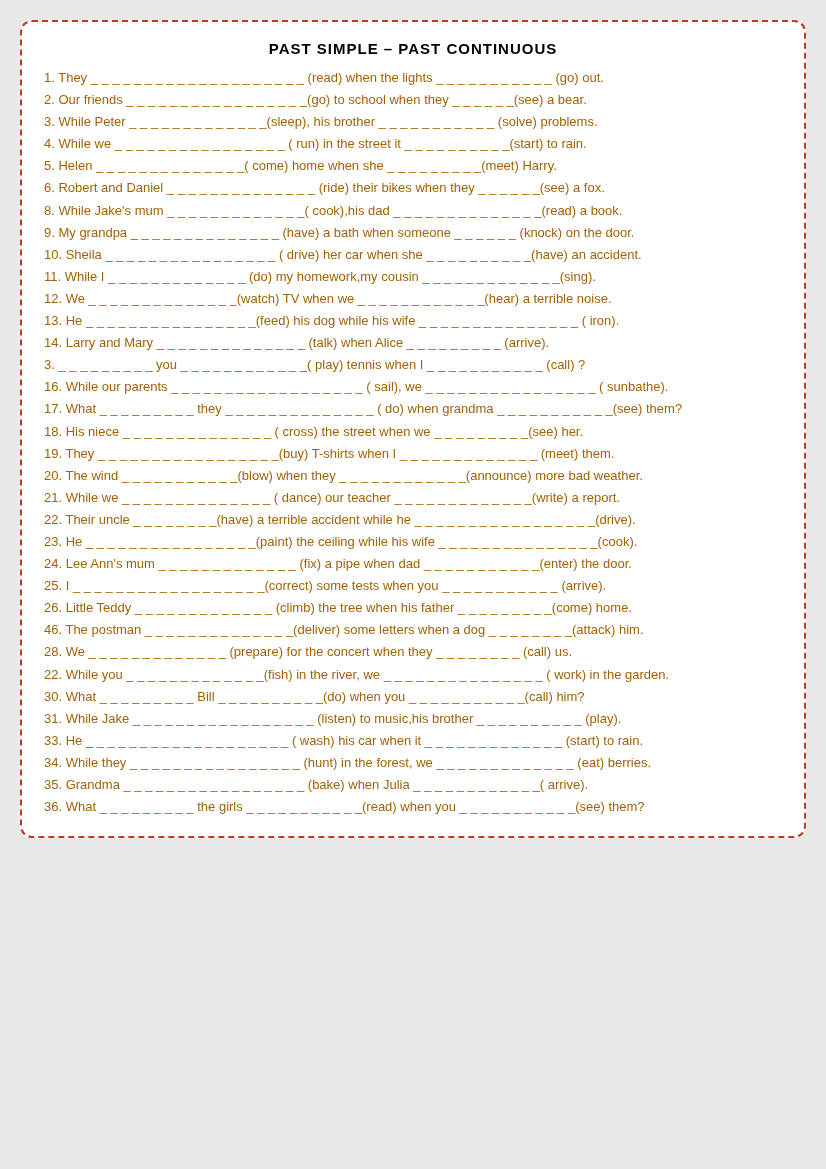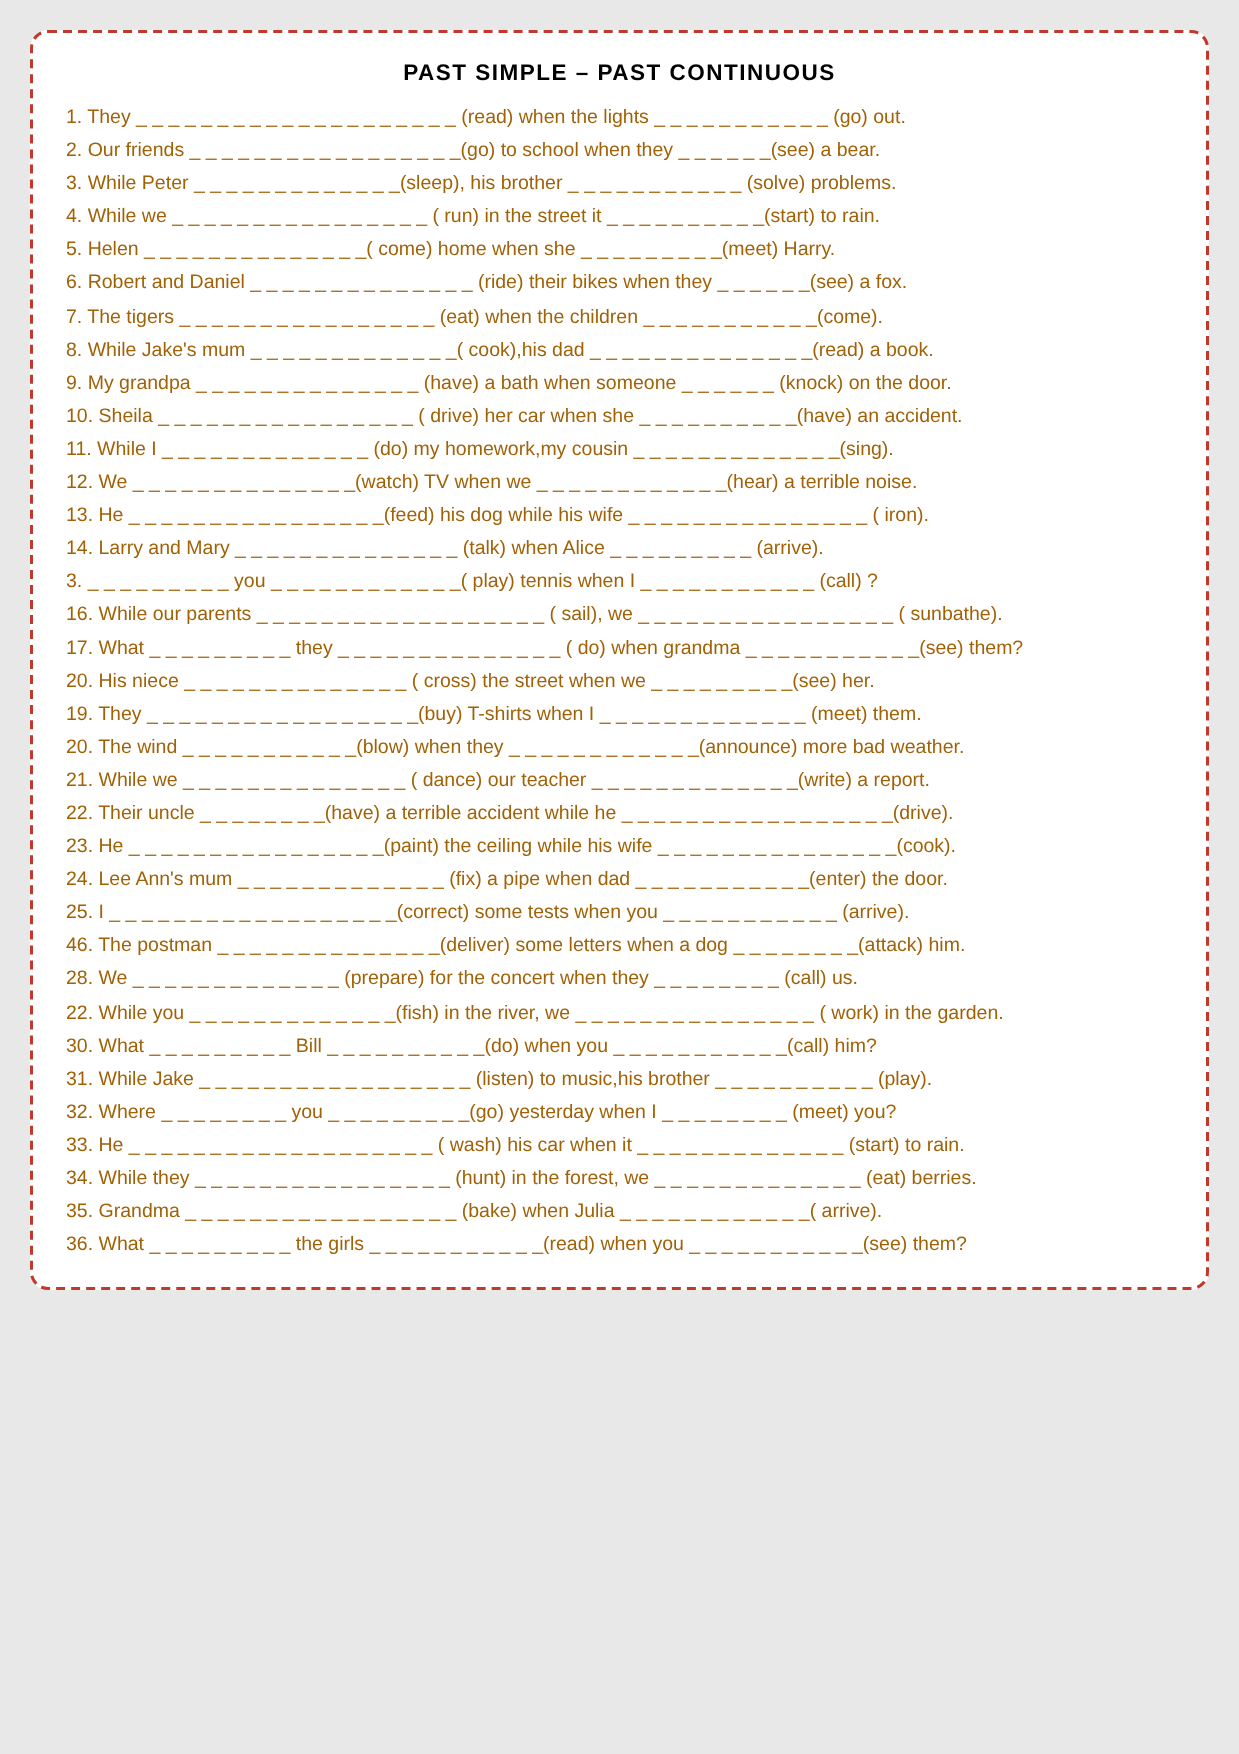--- a/index.html
+++ b/index.html
@@ -40,43 +40,42 @@
 
 <div class="worksheet">
   <div class="title">PAST SIMPLE – PAST CONTINUOUS</div>
   <ul class="sentence-list" id="sentence-list">
       <li>1. They _ _ _ _ _ _ _ _ _ _ _ _ _ _ _ _ _ _ _ _ (read) when the lights _ _ _ _ _ _ _ _ _ _ _ (go) out.</li>
       <li>2. Our friends _ _ _ _ _ _ _ _ _ _ _ _ _ _ _ _ _(go) to school when they _ _ _ _ _ _(see) a bear.</li>
       <li>3. While Peter _ _ _ _ _ _ _ _ _ _ _ _ _(sleep), his brother _ _ _ _ _ _ _ _ _ _ _ (solve) problems.</li>
       <li>4.  While we _ _ _ _ _ _ _ _ _ _ _ _ _ _ _ _ ( run) in the street it _ _ _ _ _ _ _ _ _ _(start) to rain.</li>
       <li>5. Helen  _ _ _ _ _ _ _ _ _ _ _ _ _ _( come) home when she _ _ _ _ _ _ _ _ _(meet) Harry.</li>
       <li>6. Robert and Daniel _ _ _ _ _ _ _ _ _ _ _ _ _ _ (ride) their bikes when they _ _ _ _ _ _(see) a fox.</li>
-      <li>7. The tigers _ _ _ _ _ _ _ _ _ _ _ _ _ _ _ _ (eat) when the children _ _ _ _ _ _ _ _ _ _ _(come).</li>
       <li>8. While Jake's mum _ _ _ _ _ _ _ _ _ _ _ _ _( cook),his dad _ _ _ _ _ _ _ _ _ _ _ _ _ _(read) a book.</li>
       <li>9. My grandpa _ _ _ _ _ _ _ _ _ _ _ _ _ _ (have) a bath when someone _ _ _ _ _ _ (knock) on the door.</li>
       <li>10. Sheila _ _ _ _ _ _ _ _ _ _ _ _ _ _ _ _  ( drive) her car when she _ _ _ _ _ _ _ _ _ _(have) an accident.</li>
       <li>11. While I _ _ _ _ _ _ _ _ _ _ _ _ _ (do) my homework,my cousin _ _ _ _ _ _ _ _ _ _ _ _ _(sing).</li>
       <li>12. We _ _ _ _ _ _ _ _ _ _ _ _ _ _(watch) TV when we _ _ _ _ _ _ _ _ _ _ _ _(hear) a terrible noise.</li>
       <li>13. He _ _ _ _ _ _ _ _ _ _ _ _ _ _ _ _(feed) his dog while his wife _ _ _ _ _ _ _ _ _ _ _ _ _ _ _ ( iron).</li>
       <li>14. Larry and Mary _ _ _ _ _ _ _ _ _ _ _ _ _ _ (talk) when Alice _ _ _ _ _ _ _ _ _ (arrive).</li>
       <li>3. _ _ _ _ _ _ _ _ _ you _ _ _ _ _ _ _ _ _ _ _ _( play) tennis when I _ _ _ _ _ _ _ _ _ _ _ (call) ?</li>
       <li>16. While our parents _ _ _ _ _ _ _ _ _ _ _ _ _ _ _ _ _ _ ( sail), we _ _ _ _ _ _ _ _ _ _ _ _ _ _ _ _ ( sunbathe).</li>
       <li>17. What _ _ _ _ _ _ _ _ _ they _ _ _ _ _ _ _ _ _ _ _ _ _ _ ( do) when grandma _ _ _ _ _ _ _ _ _ _ _(see) them?</li>
-      <li>20. His niece _ _ _ _ _ _ _ _ _ _ _ _ _ _ ( cross) the street when we _ _ _ _ _ _ _ _ _(see) her.</li>
+      <li>18. His niece _ _ _ _ _ _ _ _ _ _ _ _ _ _ ( cross) the street when we _ _ _ _ _ _ _ _ _(see) her.</li>
       <li>19. They _ _ _ _ _ _ _ _ _ _ _ _ _ _ _ _ _(buy) T-shirts when I _ _ _ _ _ _ _ _ _ _ _ _ _ (meet) them.</li>
       <li>20. The wind  _ _ _ _ _ _ _ _ _ _ _(blow) when they _ _ _ _ _ _ _ _ _ _ _ _(announce) more bad weather.</li>
       <li>21. While we _ _ _ _ _ _ _ _ _ _ _ _ _ _  ( dance) our teacher _ _ _ _ _ _ _ _ _ _ _ _ _(write) a report.</li>
       <li>22. Their uncle _ _ _ _ _ _ _ _(have) a terrible accident while he _ _ _ _ _ _ _ _ _ _ _ _ _ _ _ _ _(drive).</li>
       <li>23. He _ _ _ _ _ _ _ _ _ _ _ _ _ _ _ _(paint) the ceiling while his wife _ _ _ _ _ _ _ _ _ _ _ _ _ _ _(cook).</li>
       <li>24.  Lee Ann's mum _ _ _ _ _ _ _ _ _ _ _ _ _ (fix) a pipe when dad _ _ _ _ _ _ _ _ _ _ _(enter) the door.</li>
       <li>25. I _ _ _ _ _ _ _ _ _ _ _ _ _ _ _ _ _ _(correct) some tests when you _ _ _ _ _ _ _ _ _ _ _ (arrive).</li>
+      <li>26. Little Teddy _ _ _ _ _ _ _ _ _ _ _ _ _ (climb) the tree when his father _ _ _ _ _ _ _ _ _(come) home.</li>
       <li>46. The postman _ _ _ _ _ _ _ _ _ _ _ _ _ _(deliver) some letters when a dog _ _ _ _ _ _ _ _(attack) him.</li>
       <li>28. We _ _ _ _ _ _ _ _ _ _ _ _ _ (prepare) for the concert when they _ _ _ _ _ _ _ _ (call) us.</li>
       <li>22. While you _ _ _ _ _ _ _ _ _ _ _ _ _(fish) in the river, we _ _ _ _ _ _ _ _ _ _ _ _ _ _ _ ( work) in the garden.</li>
       <li>30. What _ _ _ _ _ _ _ _ _ Bill _ _ _ _ _ _ _ _ _ _(do) when you _ _ _ _ _ _ _ _ _ _ _(call) him?</li>
       <li>31. While Jake _ _ _ _ _ _ _ _ _ _ _ _ _ _ _ _ _ (listen) to music,his brother _ _ _ _ _ _ _ _ _ _ (play).</li>
-      <li>32. Where _ _ _ _ _ _ _ _ you _ _ _ _ _ _ _ _ _(go) yesterday when I _ _ _ _ _ _ _ _ (meet) you?</li>
       <li>33. He _ _ _ _ _ _ _ _ _ _ _ _ _ _ _ _ _ _ _ ( wash) his car when it _ _ _ _ _ _ _ _ _ _ _ _ _ (start) to rain.</li>
       <li>34. While they _ _ _ _ _ _ _ _ _ _ _ _ _ _ _ _ (hunt) in the forest, we _ _ _ _ _ _ _ _ _ _ _ _ _ (eat) berries.</li>
       <li>35. Grandma _ _ _ _ _ _ _ _ _ _ _ _ _ _ _ _ _ (bake) when Julia _ _ _ _ _ _ _ _ _ _ _ _( arrive).</li>
       <li>36. What _ _ _ _ _ _ _ _ _ the girls _ _ _ _ _ _ _ _ _ _ _(read) when you _ _ _ _ _ _ _ _ _ _ _(see) them?</li>
     </ul>
 </div>
 
 </body></html>

